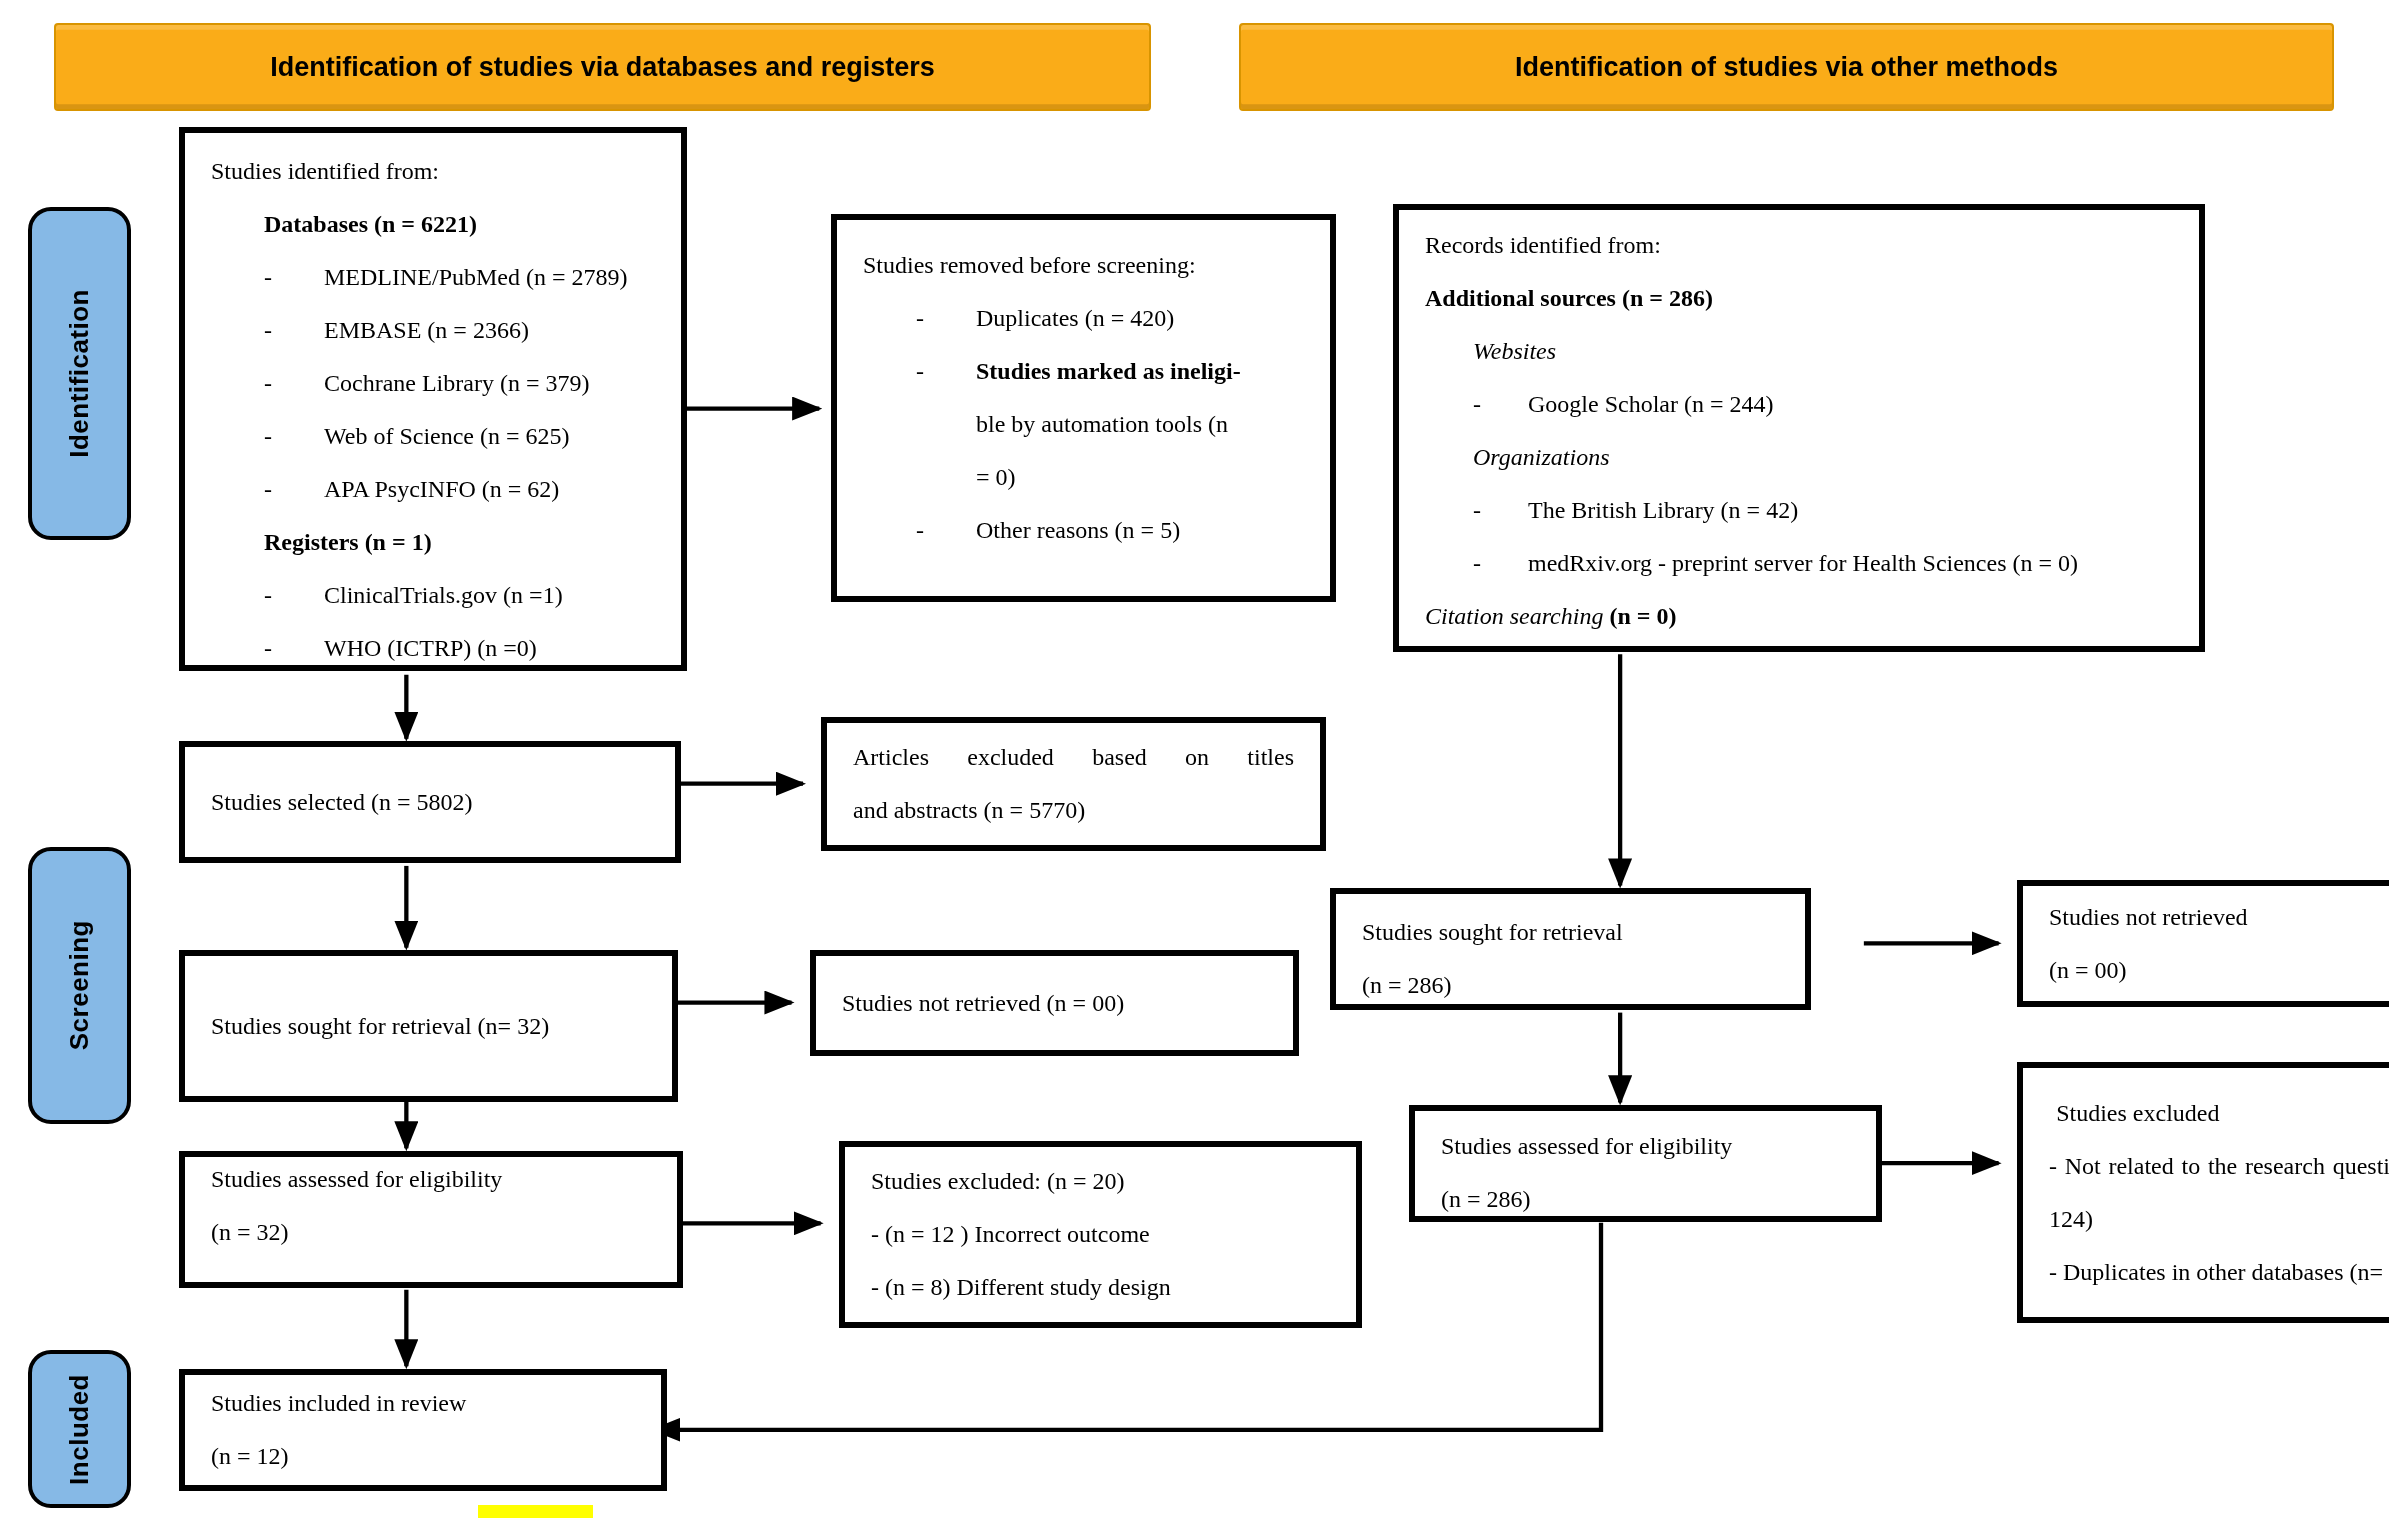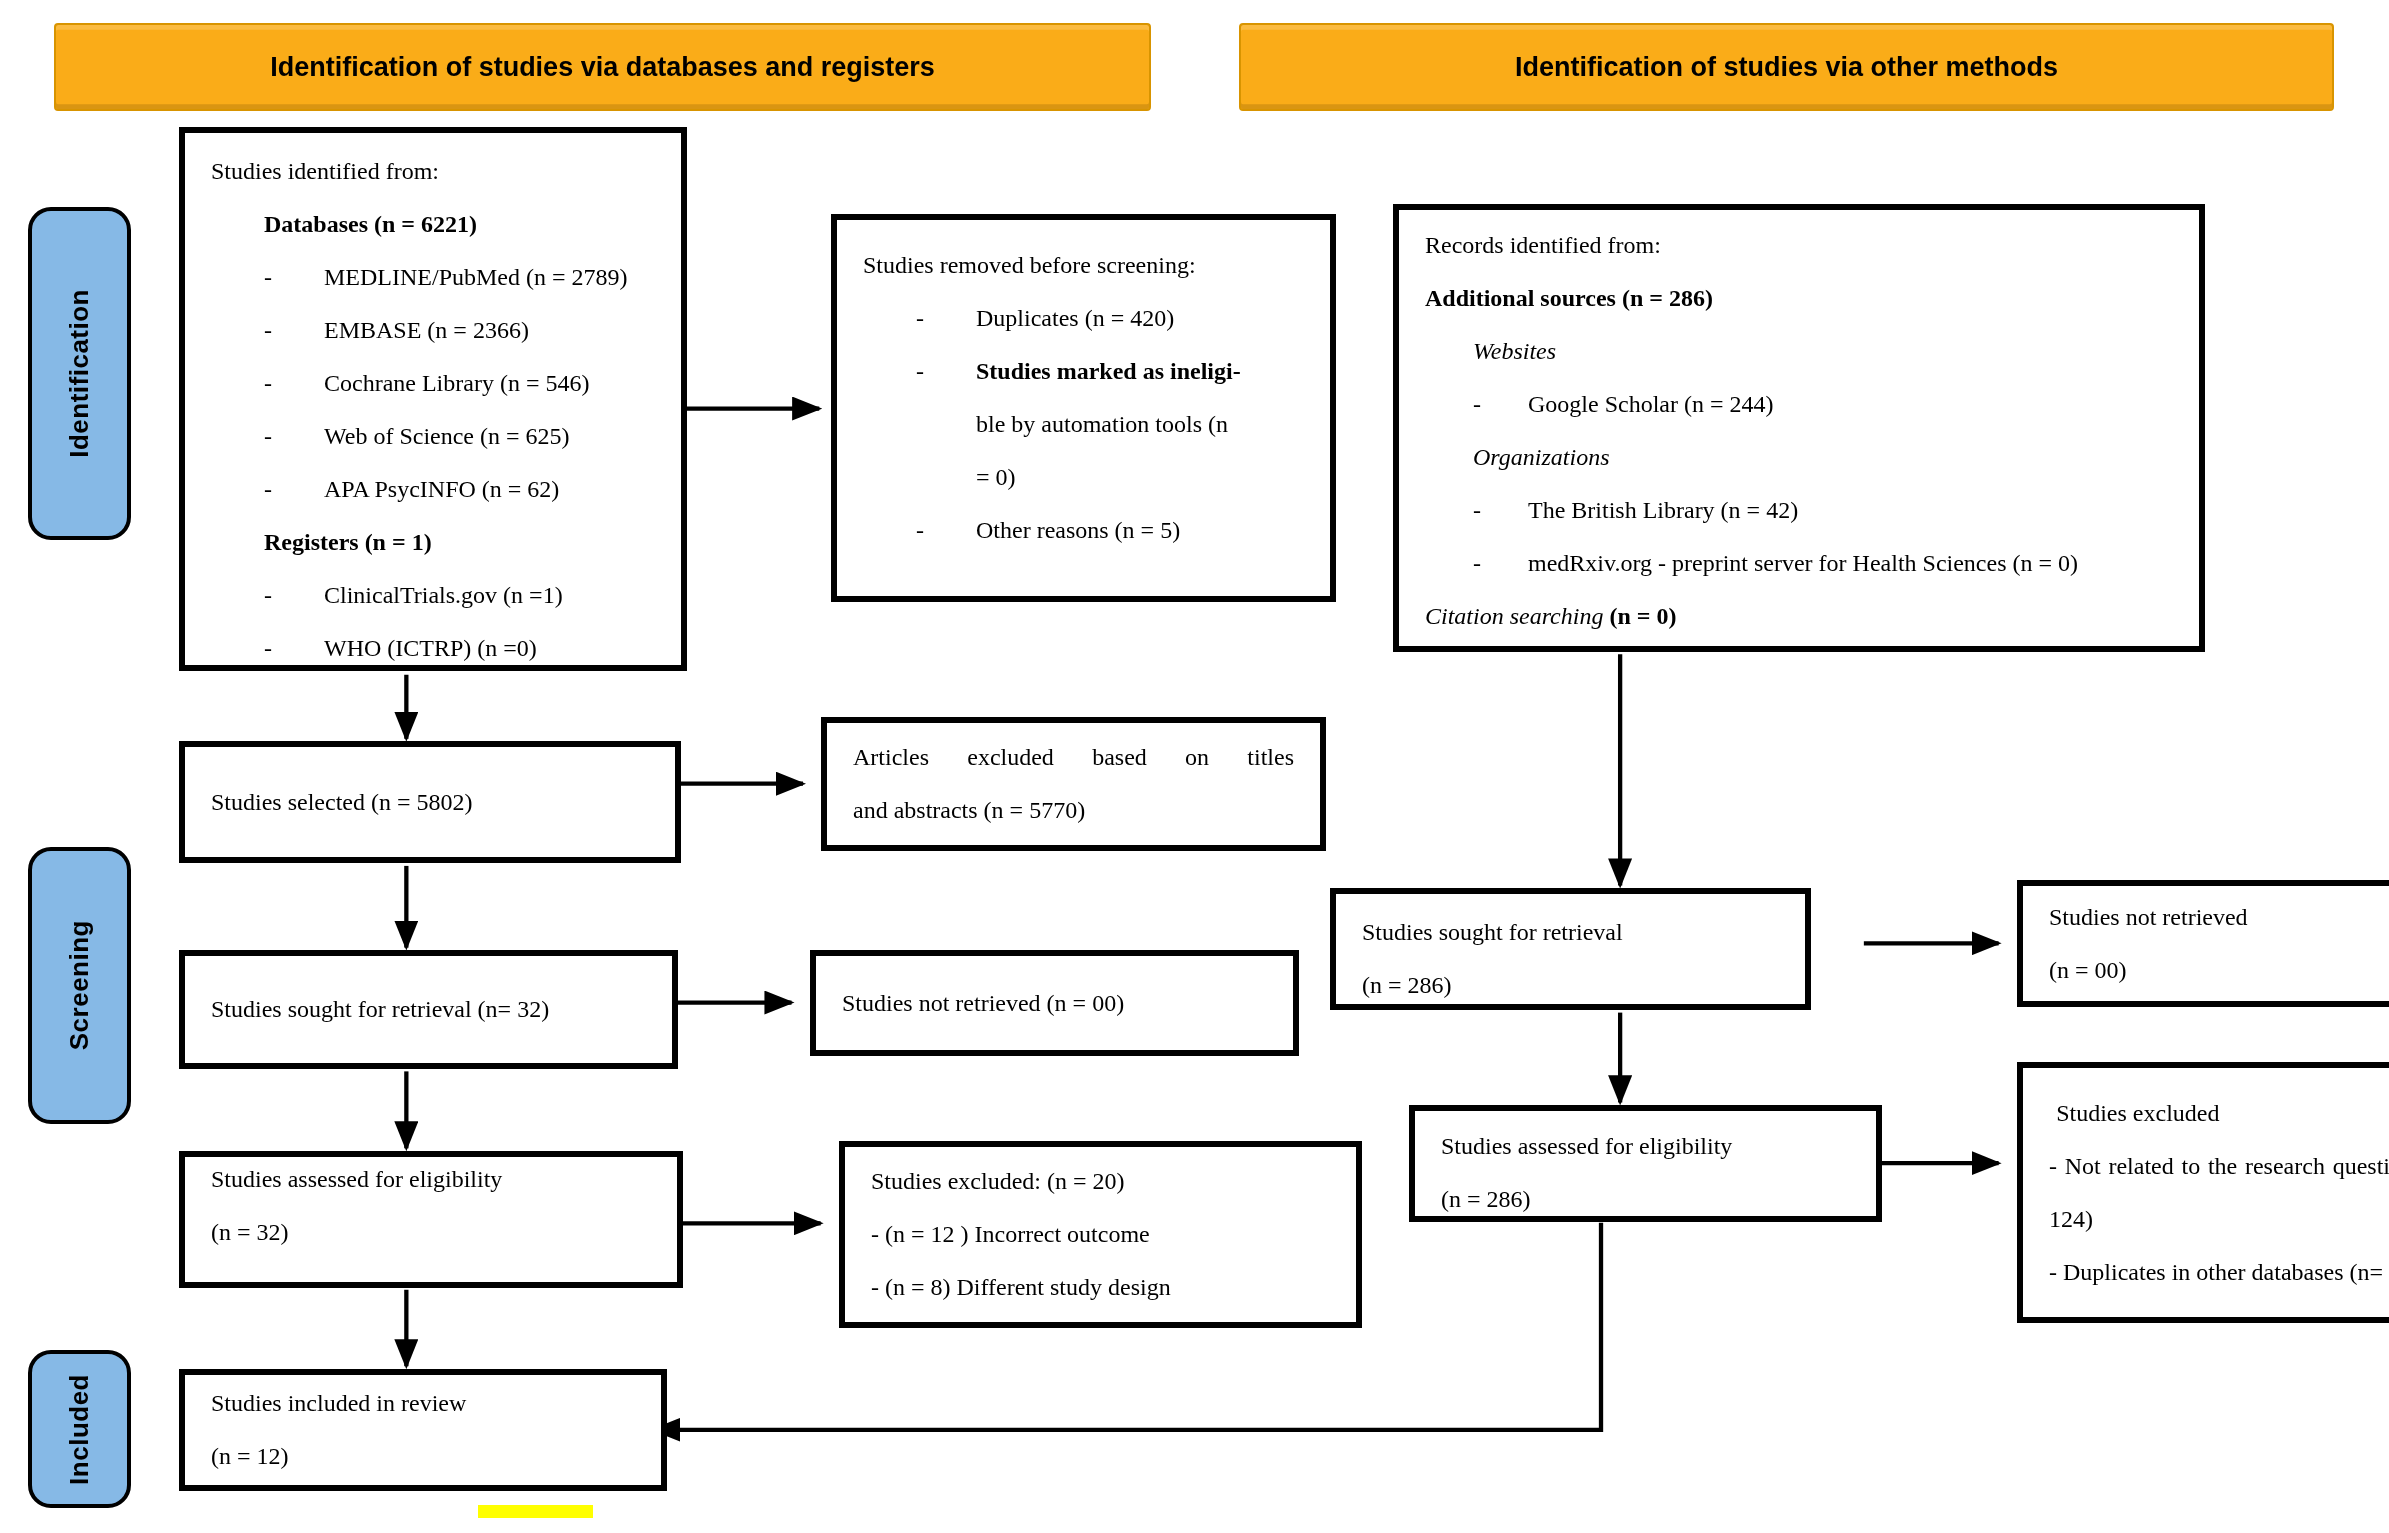--- a/index.html
+++ b/index.html
@@ -91,21 +91,21 @@
     <div class="row">
       <span class="dash">-</span>
       <span>MEDLINE/PubMed (n = 2789)</span>
     </div>
     <div class="row">
       <span class="dash">-</span>
       <span>EMBASE (n = 2366)</span>
     </div>
     <div class="row">
       <span class="dash">-</span>
-      <span>Cochrane Library (n = 546)</span>
+      <span>Cochrane Library (n = 379)</span>
     </div>
     <div class="row">
       <span class="dash">-</span>
       <span>Web of Science (n = 625)</span>
     </div>
     <div class="row">
       <span class="dash">-</span>
       <span>APA PsycINFO (n = 62)</span>
     </div>
     <div class="bold indent1">Registers (n = 1)</div>
@@ -164,21 +164,21 @@
 
   <div class="box vcenter" style="left:163px;top:741px;width:502px;height:122px;">
     <div>Studies selected (n = 5802)</div>
   </div>
 
   <div class="box vcenter" style="left:805px;top:717px;width:505px;height:134px;padding-right:26px;">
     <div class="jl">Articles excluded based on titles</div>
     <div>and abstracts (n = 5770)</div>
   </div>
 
-  <div class="box vcenter" style="left:163px;top:950px;width:499px;height:119px;">
+  <div class="box vcenter" style="left:163px;top:950px;width:499px;height:152px;">
     <div>Studies sought for retrieval (n= 32)</div>
   </div>
 
   <div class="box vcenter" style="left:794px;top:950px;width:489px;height:106px;">
     <div>Studies not retrieved (n = 00)</div>
   </div>
 
   <div class="box vcenter shiftup" style="left:163px;top:1151px;width:504px;height:137px;">
     <div>Studies assessed for eligibility</div>
     <div>(n = 32)</div>

